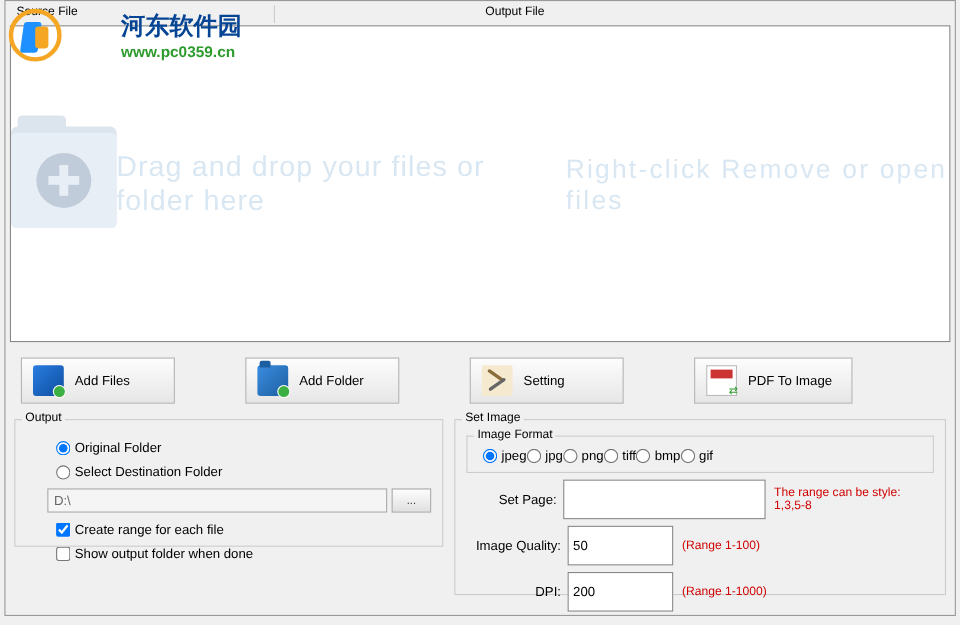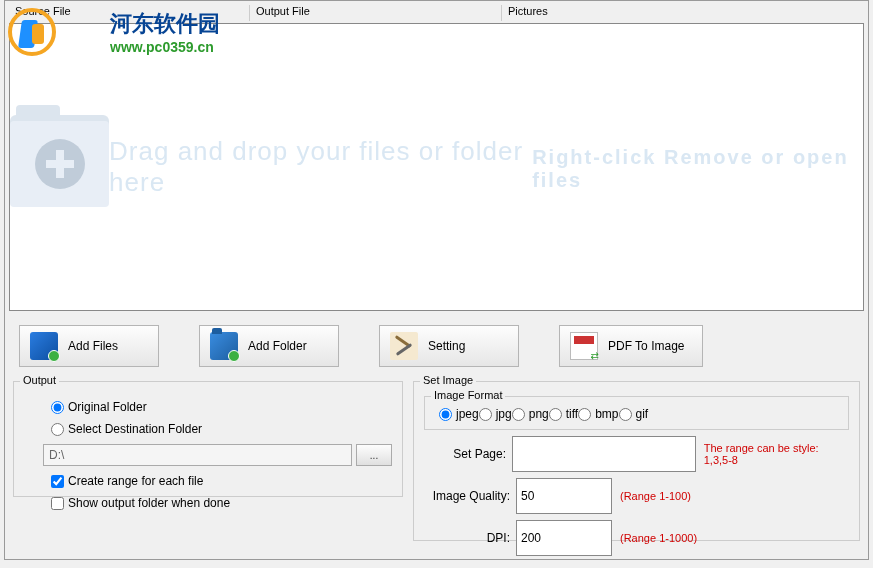--- a/index.html
+++ b/index.html
@@ -2,39 +2,39 @@
 <html><head>
 <meta charset="utf-8">
 <style>
 * { box-sizing: border-box; margin: 0; padding: 0; font-family: Tahoma, Arial, sans-serif; font-size: 12px; }
 body { background: #f0f0f0; width: 873px; height: 568px; overflow: hidden; position: relative; }
 .outer-panel { border: 1px solid #999; background: #f0f0f0; margin: 0 4px; height: 560px; padding: 4px; }
 .top-tabs { display: flex; height: 16px; margin-bottom: 2px; }
 .top-tabs > div { border-left: 1px solid #ccc; padding: 0 6px; font-size: 11px; color: #000; }
 .top-tabs > div:first-child { border-left: none; }
 .tab1 { width: 240px; }
-.tab2 { width: 252px; }
+.tab2 { width: 252px; text-align: right; }
 .tab3 { flex: 1; }
 .drop-zone { background: #fff; border: 1px solid #888; height: 288px; display: flex; flex-direction: row; align-items: center; justify-content: center; position: relative; }
 .folder-icon { width: 112px; height: 92px; background: #dce5ee; border-radius: 6px; position: relative; margin-bottom: 12px; }
 .folder-tab { position: absolute; top: -10px; left: 6px; width: 44px; height: 14px; background: #dce5ee; border-radius: 4px 4px 0 0; }
 .folder-body { position: absolute; inset: 6px 0 0 0; background: #e8eef6; border-radius: 4px; display: flex; align-items: center; justify-content: center; }
 .plus-circle { width: 50px; height: 50px; border-radius: 50%; background: #c0ccd9; display: flex; align-items: center; justify-content: center; }
 .plus-circle::before { content: ""; position: absolute; width: 28px; height: 8px; background: #e8eef6; }
 .plus-circle::after { content: ""; position: absolute; width: 8px; height: 28px; background: #e8eef6; }
 .drop-text { font-size: 26px; color: #d9e7f3; font-weight: 400; letter-spacing: 1px; }
-.drop-text2 { font-size: 20px; color: #d9e7f3; font-weight: 700; letter-spacing: 2px; margin-top: 4px; }
+.drop-text2 { font-size: 24px; color: #d9e7f3; font-weight: 400; letter-spacing: 2px; margin-top: 4px; }
 .watermark { position: absolute; top: 8px; left: 8px; display: flex; align-items: center; pointer-events: none; gap: 48px; }
 .wm-logo { width: 48px; height: 48px; border: 4px solid #f5a623; border-radius: 50%; position: relative; margin-right: 6px; }
 .wm-logo::before { content: ""; position: absolute; width: 16px; height: 28px; background: #1e90ff; left: 8px; top: 8px; border-radius: 3px; transform: skewX(-8deg); }
 .wm-logo::after { content: ""; position: absolute; width: 12px; height: 20px; background: #f5a623; right: 8px; top: 12px; border-radius: 3px; }
 .wm-text { display: flex; flex-direction: column; }
 .wm-name { font-size: 22px; font-weight: bold; color: #064494; }
 .wm-url { font-size: 14px; color: #2d9b2d; font-weight: bold; }
-.toolbar { display: flex; gap: 40px; margin: 14px 0 14px 10px; }
+.toolbar { display: flex; gap: 64px; margin: 14px 0 14px 10px; }
 .tb-btn { display: flex; align-items: center; gap: 10px; border: 1px solid #b5b5b5; background: linear-gradient(#fdfdfd, #e6e6e6); padding: 6px 18px 6px 10px; min-width: 140px; cursor: pointer; }
 .tb-icon { width: 28px; height: 28px; display: flex; align-items: center; justify-content: center; }
 .tb-label { color: #000; }
 .icon-addfiles { background: linear-gradient(135deg,#2a7de1,#0d4ea0); border-radius: 3px; position: relative; }
 .icon-addfiles::after { content: ""; position: absolute; right: -2px; bottom: -2px; width: 10px; height: 10px; background: #3cb043; border-radius: 50%; border: 1px solid #fff; }
 .icon-addfolder { background: linear-gradient(135deg,#3a8de1,#1d5ea0); border-radius: 3px; position: relative; }
 .icon-addfolder::before { content: ""; position: absolute; top: -4px; left: 2px; width: 10px; height: 6px; background: #1d5ea0; border-radius: 2px 2px 0 0; }
 .icon-addfolder::after { content: ""; position: absolute; right: -2px; bottom: -2px; width: 10px; height: 10px; background: #3cb043; border-radius: 50%; border: 1px solid #fff; }
 .icon-setting { position: relative; background: #f5e9d0; border-radius: 2px; }
 .icon-setting::before { content: ""; position: absolute; width: 18px; height: 3px; background: #8a6d3b; top: 8px; left: 4px; transform: rotate(35deg); border-radius: 2px; }
@@ -64,21 +64,20 @@
 .hint { color: #d00000; margin-left: 8px; font-size: 11px; }
 </style>
 </head>
 <body>
 
 <div class="outer-panel">
 
   <div class="top-tabs">
     <div class="tab1">Source File</div>
     <div class="tab2">Output File</div>
-    <div class="tab3">Pictures</div>
   </div>
 
   <div class="drop-zone">
     <div class="folder-icon">
       <div class="folder-tab"></div>
       <div class="folder-body">
           <div class="plus-circle"></div>
         </div>
     </div>
     <div class="drop-text">Drag and drop your files or folder here</div>

